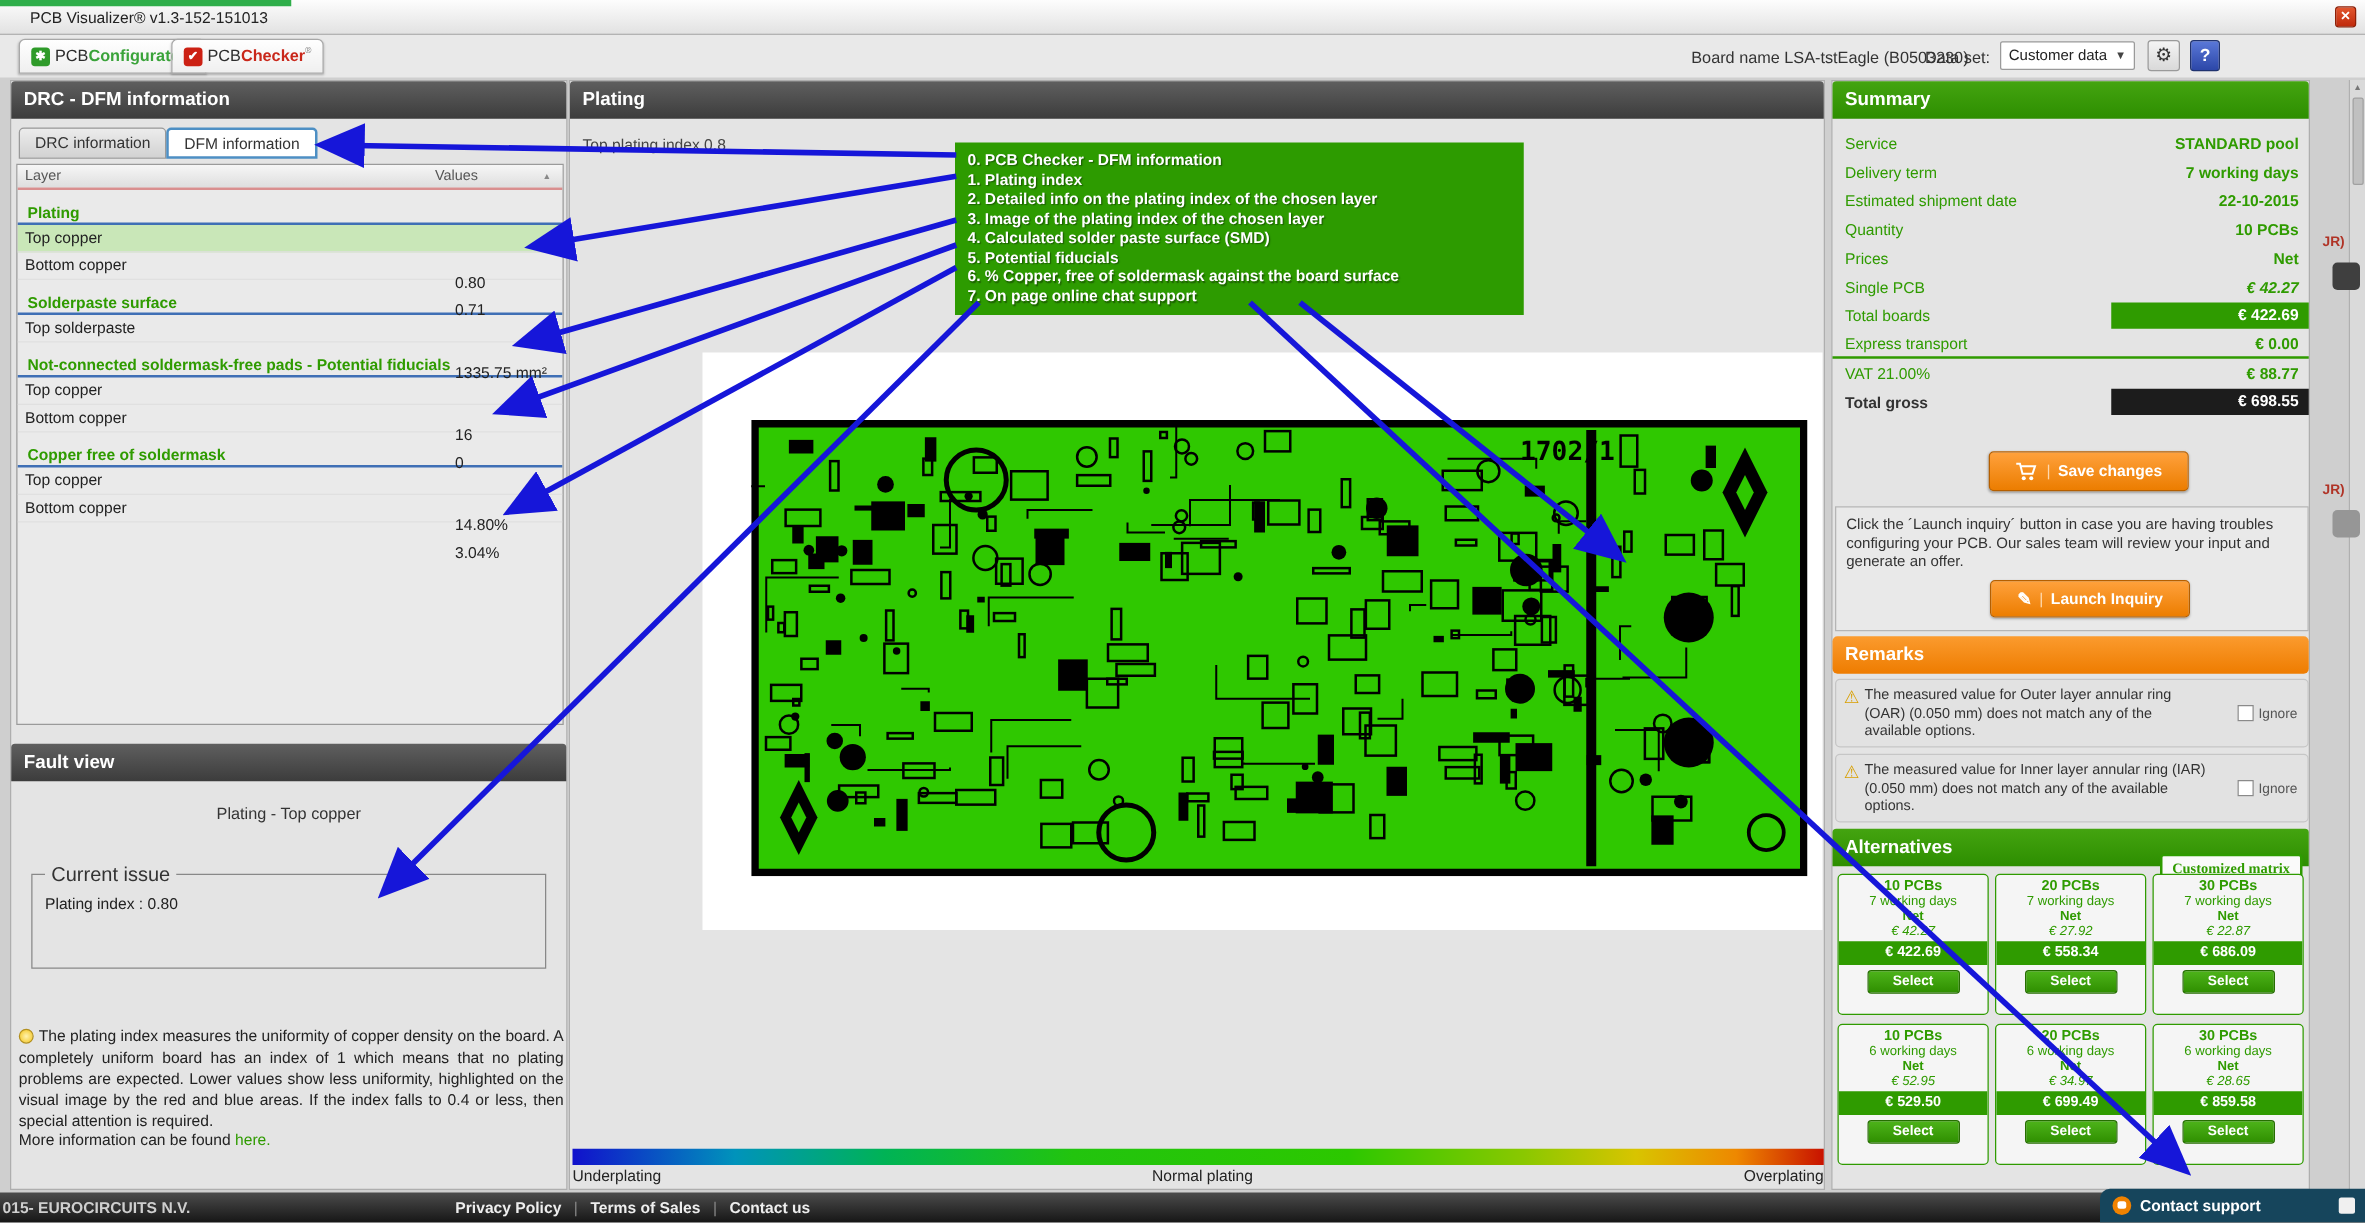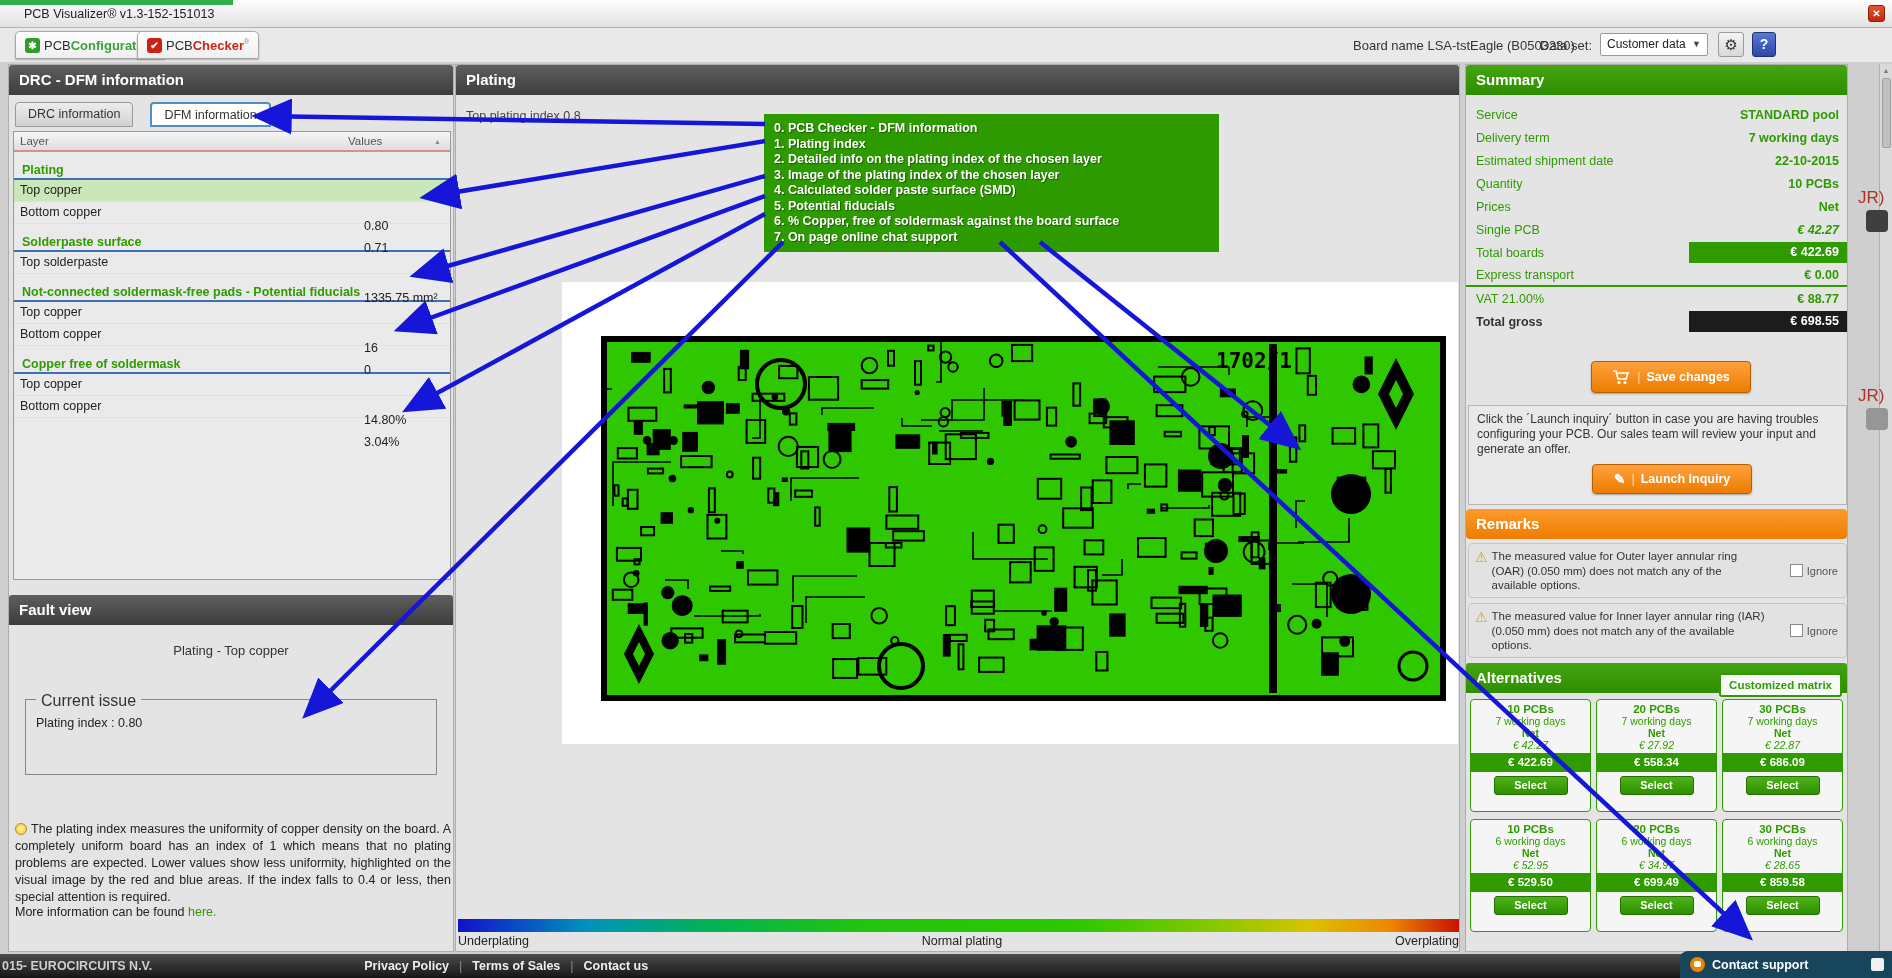--- a/index.html
+++ b/index.html
@@ -48,21 +48,21 @@
   .panel-hdr { height:30px; background:linear-gradient(#5f5f5f,#3c3c3c); border-radius:3px 3px 0 0;
     color:#fff; font-weight:bold; font-size:15px; line-height:30px; padding-left:10px; }
   .panel-hdr.green { background:linear-gradient(#44a410,#2d8e00); }
   .panel-hdr.orange { background:linear-gradient(#fb9b2e,#ee7c00); }
 
   #left-panel   { left:8px;    top:64px; width:446px;  height:888px; }
   #center-panel { left:455px;  top:64px; width:1005px; height:888px; }
   #right-panel  { left:1465px; top:64px; width:383px;  height:888px; }
 
   
-  .tabs { position:absolute; left:6px; top:37px; display:flex; gap:17px; }
+  .tabs { position:absolute; left:6px; top:37px; display:flex; gap:0; }
   .tab { height:25px; padding:0 12px; font-size:12.5px; color:#333; line-height:23px;
     border:1px solid #999; border-radius:4px 4px 0 0; background:linear-gradient(#ececec,#d2d2d2); cursor:pointer; }
   .tab.active { background:#fff; border:2px solid #4d8fc4; font-weight:normal; }
   #drc-grid { position:absolute; left:4px; top:66px; width:438px; height:449px;
     border:1px solid #9a9a9a; background:#eaeaea; overflow:hidden; }
   .grid-head { height:20px; background:linear-gradient(#f6f6f6,#dedede); border-bottom:2px solid #d98f8f;
     display:flex; font-size:11.5px; color:#555; }
   .grid-head .c1 { padding-left:6px; line-height:19px; flex:1; }
   .grid-head .c2 { width:86px; line-height:19px; }
   .grid-head .sort { width:16px; font-size:7px; color:#888; line-height:20px; }
@@ -121,43 +121,43 @@
   #remarks-hdr { position:absolute; left:0; top:444px; width:100%; border-radius:4px; }
   .remark { position:absolute; left:2px; width:379px; height:55px; background:#e2e2e2;
     border:1px solid #c6c6c6; border-radius:4px; display:flex; }
   #remark-1 { top:478px; } #remark-2 { top:538px; }
   .warn { font-size:14px; color:#d89f00; padding:5px 4px 0 6px; }
   .remark-text { font-size:11.5px; color:#333; line-height:14.5px; padding-top:5px; width:276px; }
   .ignore-wrap { margin-left:auto; display:flex; align-items:center; gap:4px; padding-right:8px; }
   .cb { width:13px; height:13px; background:#fff; border:1px solid #8a8a8a; cursor:pointer; }
   .ignore-lbl { font-size:11px; color:#555; }
   #alt-hdr { position:absolute; left:0; top:598px; width:100%; }
-  #matrix-btn { position:absolute; right:5px; top:10px; height:24px; padding:0 8px; background:#fafafa;
+  #matrix-btn { position:absolute; right:5px; top:20px; height:24px; padding:0 8px; background:#fafafa;
     border:2px solid #2f9b00; border-radius:3px; color:#2f9b00; font-weight:bold; font-size:11.5px;
-    line-height:20px; cursor:pointer; }
+    line-height:20px; cursor:pointer;font-family:Liberation Serif, serif; }
   #cards { position:absolute; left:4px; top:634px; width:375px; display:grid;
     grid-template-columns:repeat(3,121px); grid-gap:7px 5px; }
   .card { height:113px; background:#f5f5f5; border:1px solid #2f9b00; border-radius:4px;
     text-align:center; overflow:hidden; }
   .card .qty { font-size:11.5px; font-weight:bold; color:#2f9b00; margin-top:3px; }
   .card .term { font-size:10.5px; color:#2f9b00; }
   .card .net { font-size:10.5px; font-weight:bold; color:#2f9b00; }
   .card .unit { font-size:10.5px; font-style:italic; color:#2f9b00; }
   .card .total { background:#2f9b00; color:#fff; font-weight:bold; font-size:11.5px; height:19px;
     line-height:19px; margin-top:2px; }
   .select-btn { width:74px; height:19px; margin:4px auto 0 auto; background:linear-gradient(#4db31a,#2f8f00);
     border:1px solid #256e00; border-radius:3px; color:#fff; font-weight:bold; font-size:11px;
     line-height:17px; cursor:pointer; }
 
   
   #v-scroll { position:absolute; left:1879px; top:64px; width:13px; height:888px; background:#dadada;
     border-left:1px solid #b0b0b0; }
   #v-scroll .up { font-size:7px; color:#777; text-align:center; padding-top:3px; }
   #v-scroll .thumb { width:9px; height:70px; background:#c0c0c0; border:1px solid #a0a0a0; margin:4px auto 0 auto; border-radius:2px; }
-  .eur-frag { position:absolute; font-size:17px; font-weight:normal; color:#b03326; }
+  .eur-frag { position:absolute; font-size:11px; font-weight:bold; color:#b03326; }
   #eur-top { left:1858px; top:188px; }
   #eur-bottom { left:1858px; top:386px; }
   .frag-sq { position:absolute; width:22px; height:22px; border-radius:4px; }
   #frag-sq-1 { left:1866px; top:210px; background:#3f3f3f; }
   #frag-sq-2 { left:1866px; top:408px; background:#969696; }
 
   
   #statusbar { position:absolute; left:0; top:954px; width:1892px; height:24px;
     background:linear-gradient(#4c4c4c,#161616); color:#e8e8e8; font-size:12.5px;
     display:flex; align-items:center; }

